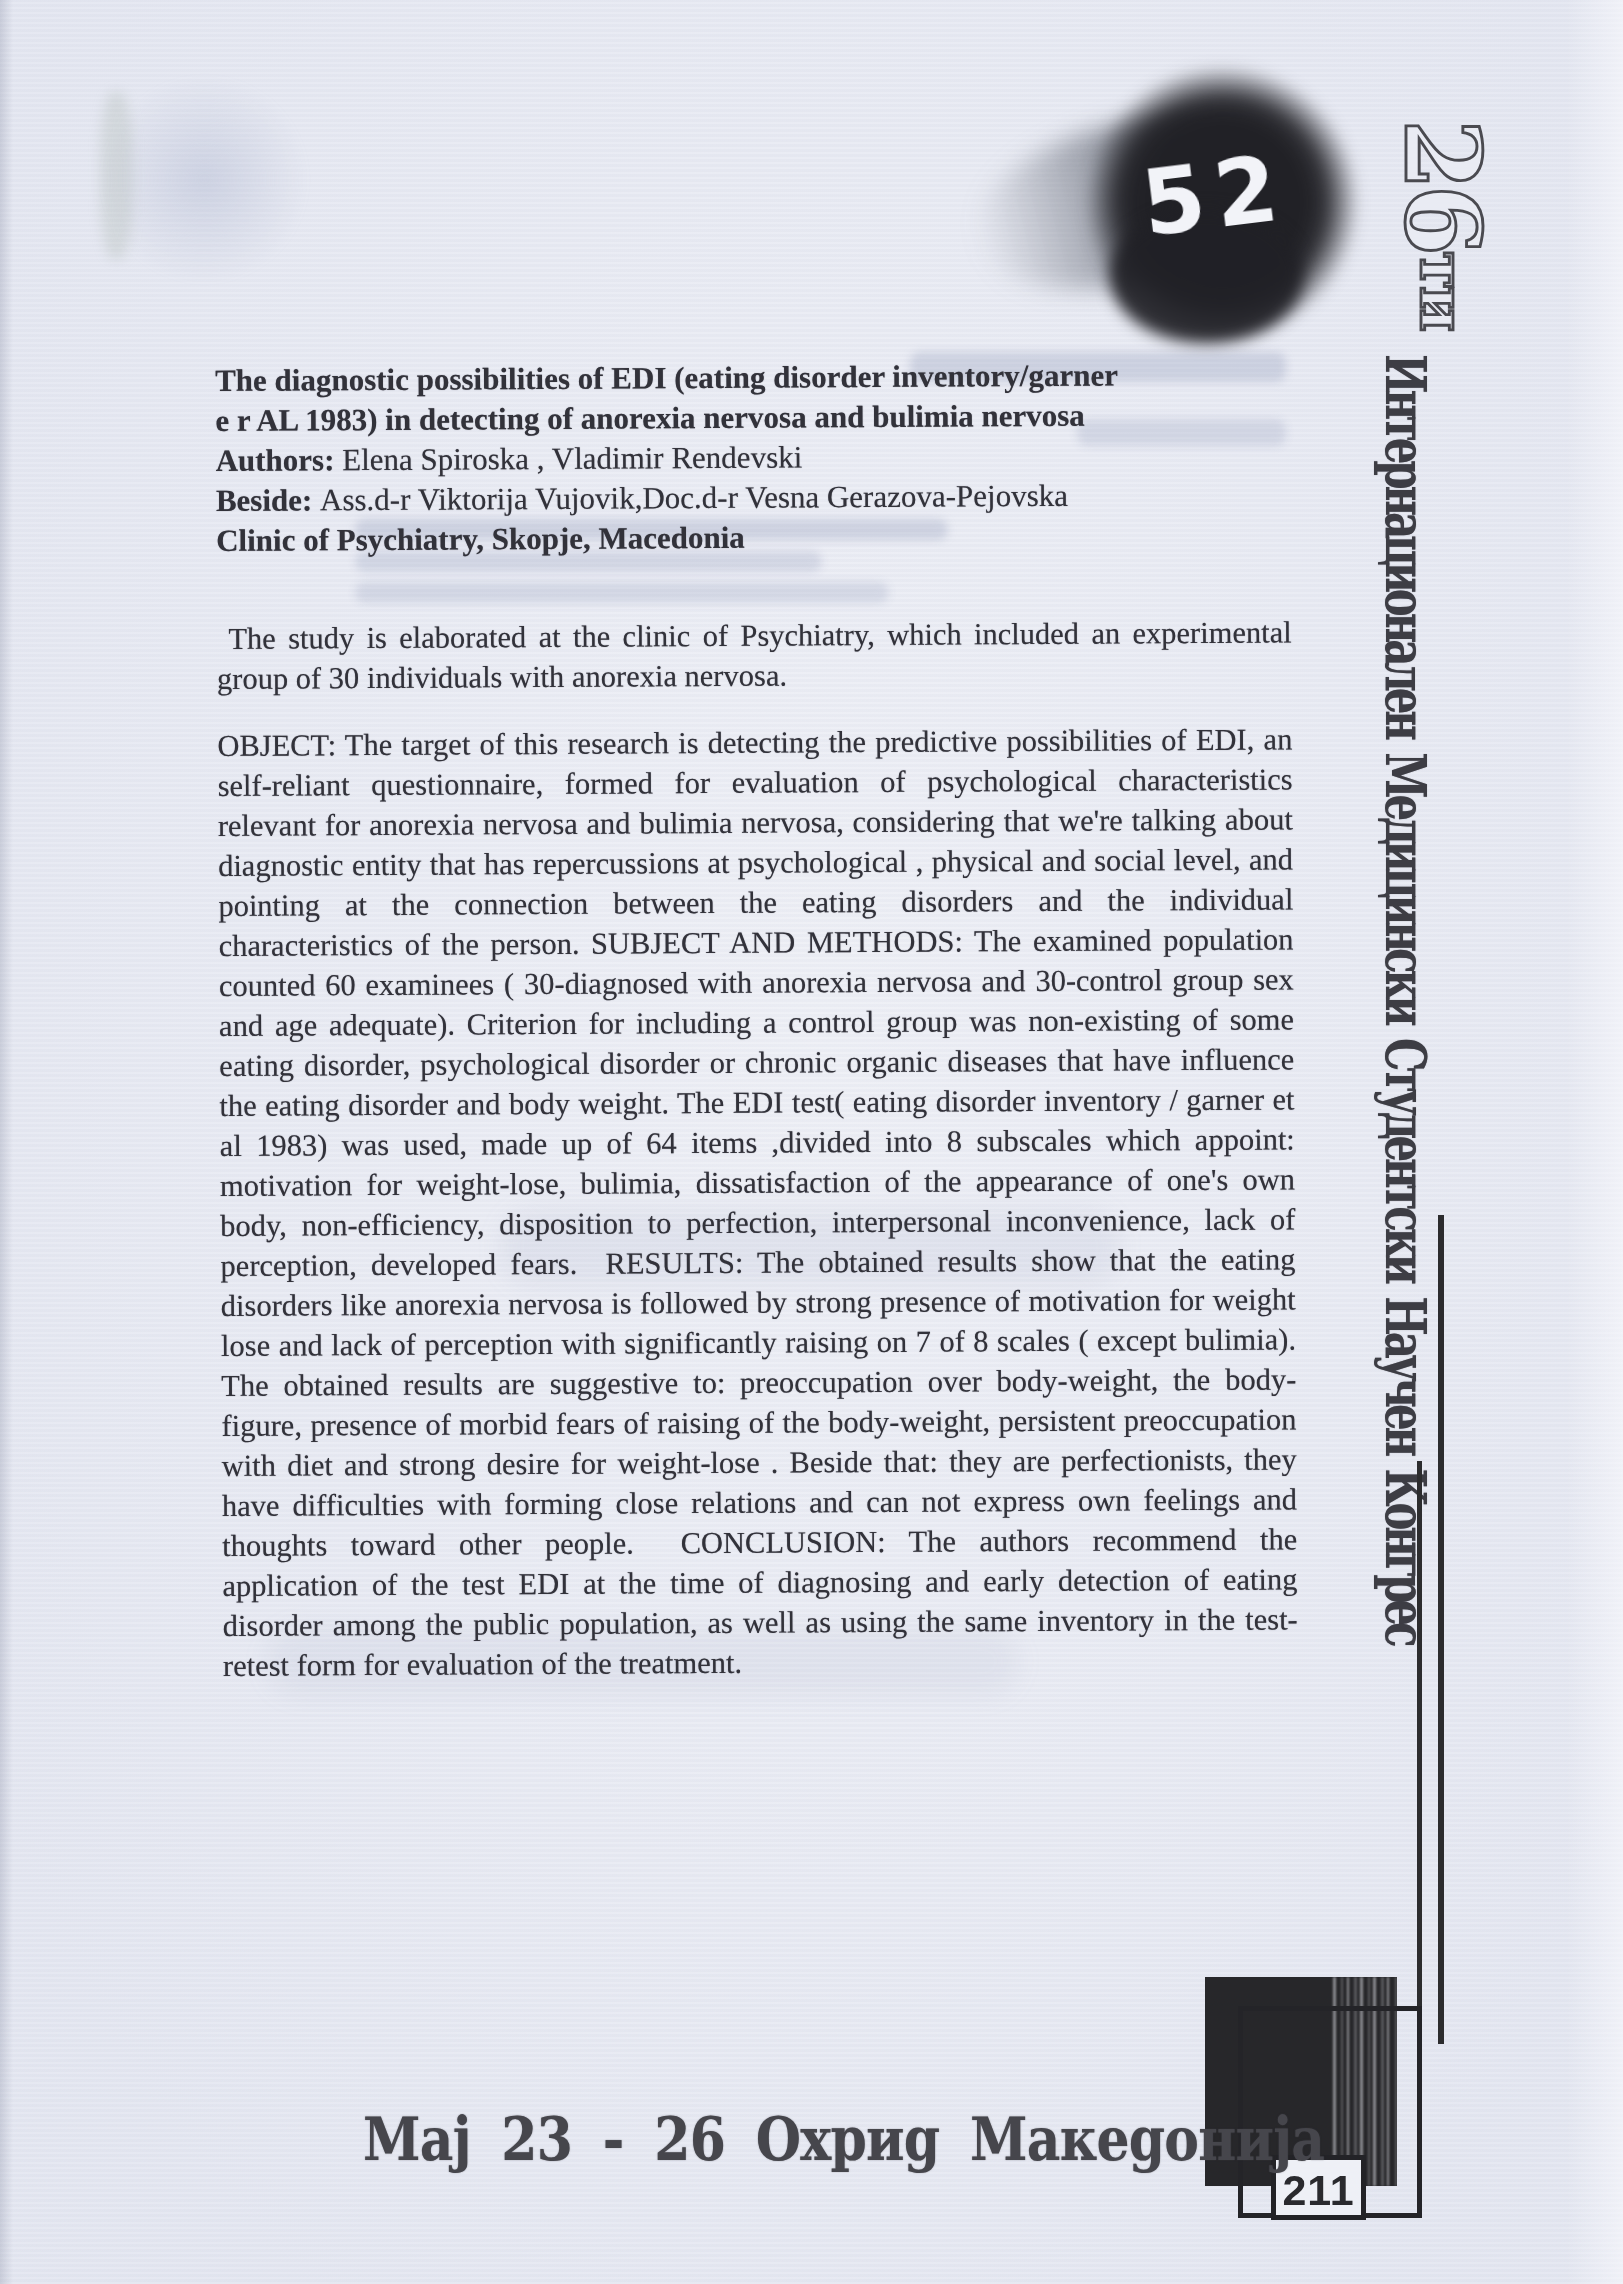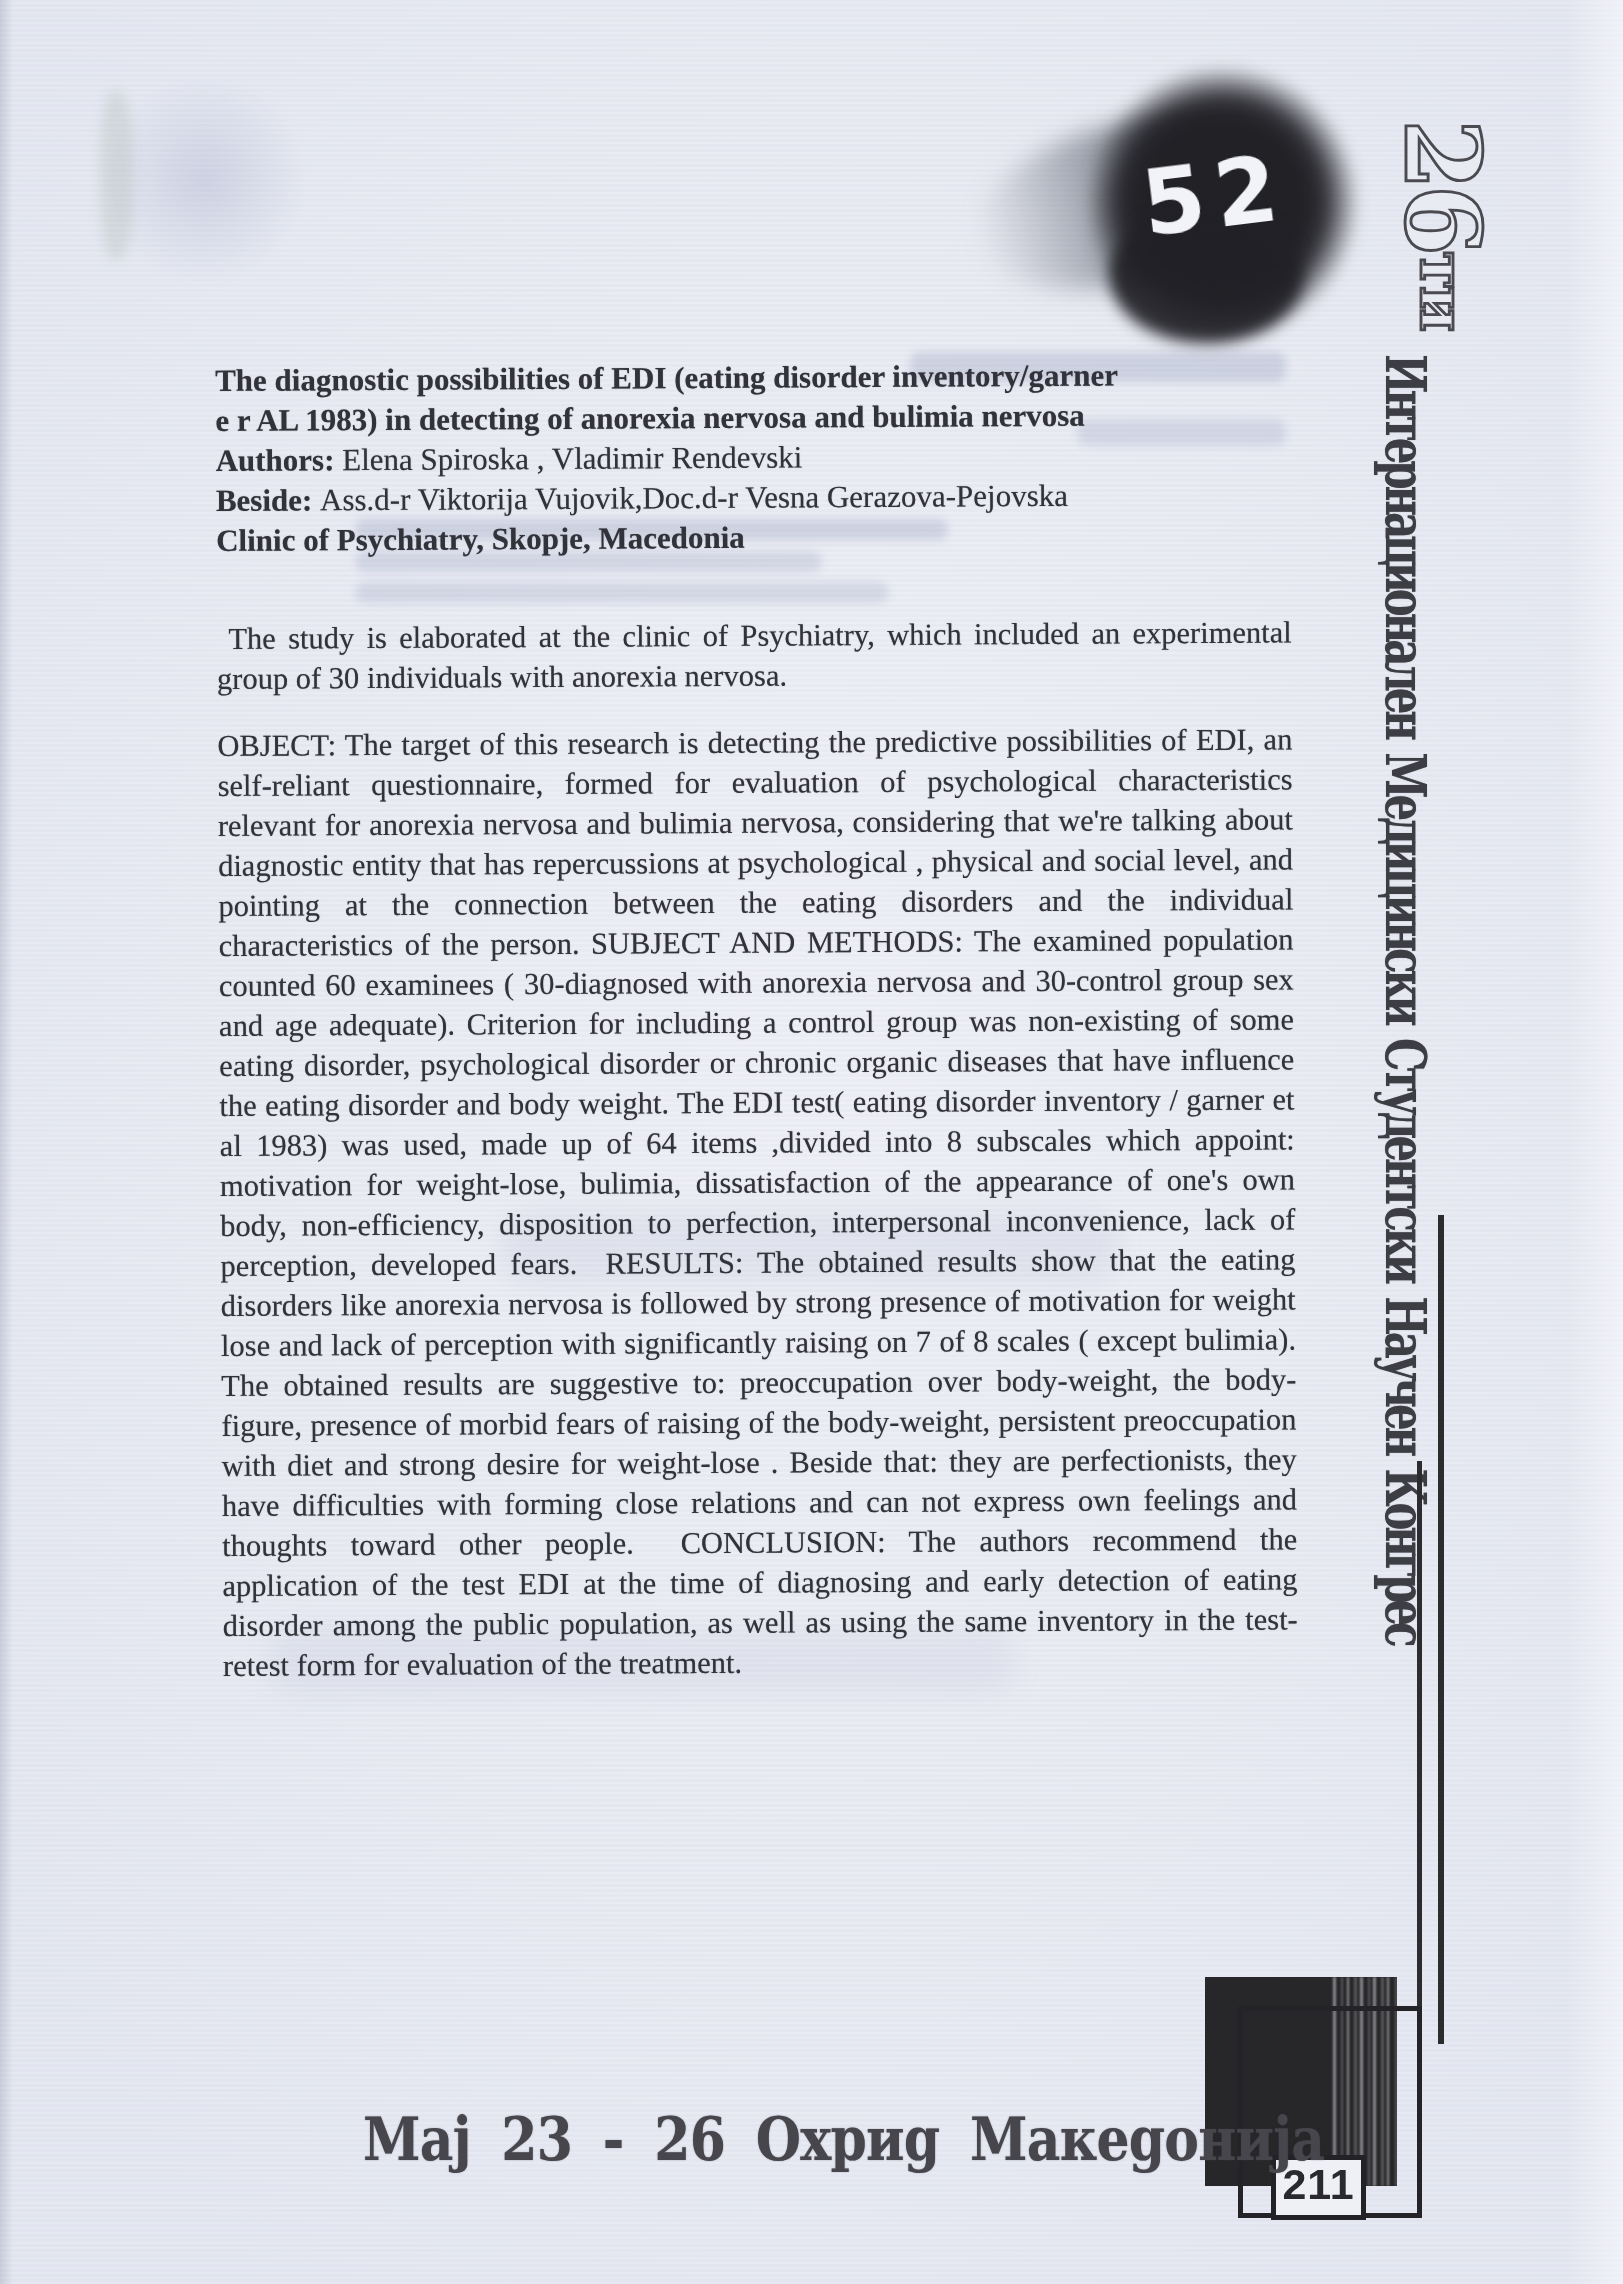--- a/index.html
+++ b/index.html
@@ -106,21 +106,21 @@
       rgba(238,240,246,0) 0 3.3px, rgba(238,240,246,.5) 3.3px 5.8px,
       rgba(238,240,246,0) 5.8px 11px, rgba(238,240,246,.25) 11px 13.4px);
   }
   .outline-square{
     position:absolute;left:1238px;top:2006px;width:174px;height:202px;
     border:5px solid #242428;background:transparent;
   }
   .page-box{
     position:absolute;left:1271px;top:2155px;width:85px;height:55px;
     border:5.8px solid #232327;background:#eef0f6;
-    display:flex;align-items:flex-start;justify-content:center;
+    display:flex;align-items:flex-end;justify-content:center;
     font-family:"Liberation Sans","DejaVu Sans",sans-serif;
     font-weight:bold;font-size:43px;color:#2a2a2e;letter-spacing:0.8px;
   }
 
   
   .footer{
     position:absolute;left:363px;top:2104px;width:835px;white-space:nowrap;
     font-family:"DejaVu Serif","Liberation Serif",serif;font-weight:bold;
     font-size:52px;letter-spacing:-0.8px;word-spacing:13.4px;color:#46464c;
     transform:scaleY(1.14);transform-origin:left top;

